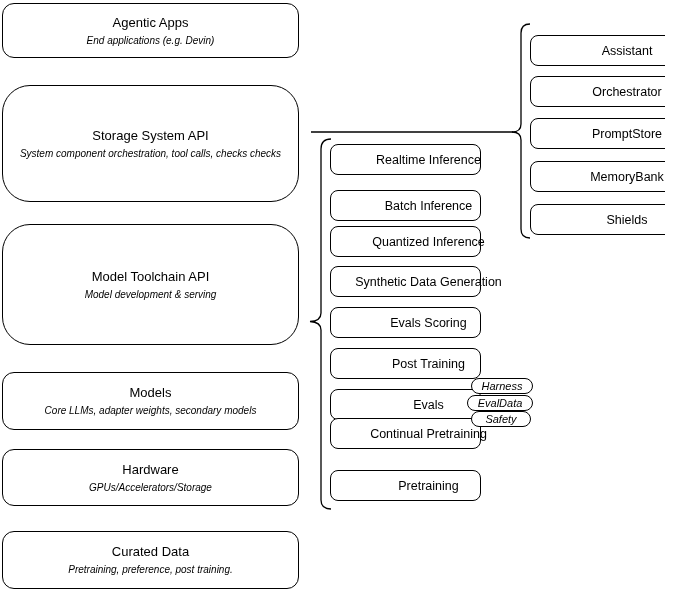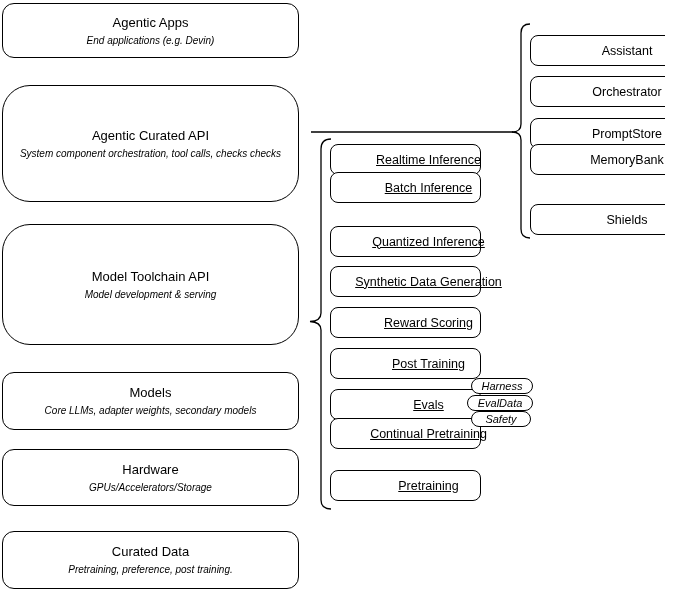--- a/index.html
+++ b/index.html
@@ -47,21 +47,21 @@
     background: #ffffff;
     display: flex;
     align-items: center;
     justify-content: center;
     font-size: 12.5px;
     white-space: nowrap;
     z-index: 2;
     text-align: center;
     padding-left: 46px;
   }
-  .mbox { left: 330px; width: 151px; height: 31px; text-decoration: underline; }
+  .mbox { left: 330px; width: 151px; height: 31px; }
   .rbox { left: 530px; width: 148px; height: 31px; }
   .pill {
     position: absolute;
     box-sizing: border-box;
     border: 1.4px solid #000000;
     border-radius: 8px;
     background: #ffffff;
     display: flex;
     align-items: center;
     justify-content: center;
@@ -85,21 +85,21 @@
 
     <path d="M 530 24 Q 521 24 521 33 L 521 124 Q 521 132 512 132 Q 521 132 521 140 L 521 229 Q 521 238 530 238" fill="none" stroke="#000000" stroke-width="1.3"></path>
   </svg>
 
   <div class="lbox" style="top:3px;height:55px;border-radius:12px">
     <div class="ltitle">Agentic Apps</div>
     <div class="lsub">End applications (e.g. Devin)</div>
   </div>
 
   <div class="lbox" style="top:85px;height:117px;border-radius:28px">
-    <div class="ltitle">Agentic Curated API</div>
+    <div class="ltitle">Storage System API</div>
     <div class="lsub">System component orchestration, tool calls, checks checks</div>
   </div>
 
   <div class="lbox" style="top:224px;height:121px;border-radius:28px">
     <div class="ltitle">Model Toolchain API</div>
     <div class="lsub">Model development &amp; serving</div>
   </div>
 
   <div class="lbox" style="top:372px;height:58px;border-radius:12px">
     <div class="ltitle">Models</div>
@@ -110,32 +110,32 @@
     <div class="ltitle">Hardware</div>
     <div class="lsub">GPUs/Accelerators/Storage</div>
   </div>
 
   <div class="lbox" style="top:531px;height:58px;border-radius:12px">
     <div class="ltitle">Curated Data</div>
     <div class="lsub">Pretraining, preference, post training.</div>
   </div>
 
   <div class="mbox" style="top:144px">Realtime Inference</div>
-  <div class="mbox" style="top:172px">Batch Inference</div>
+  <div class="mbox" style="top:190px">Batch Inference</div>
   <div class="mbox" style="top:226px">Quantized Inference</div>
   <div class="mbox" style="top:266px">Synthetic Data Generation</div>
-  <div class="mbox" style="top:307px">Reward Scoring</div>
+  <div class="mbox" style="top:307px">Evals Scoring</div>
   <div class="mbox" style="top:348px">Post Training</div>
   <div class="mbox" style="top:389px">Evals</div>
   <div class="mbox" style="top:418px">Continual Pretraining</div>
   <div class="mbox" style="top:470px">Pretraining</div>
 
   <div class="pill" style="left:471px;top:378px;width:62px">Harness</div>
   <div class="pill" style="left:467px;top:395px;width:66px">EvalData</div>
   <div class="pill" style="left:471px;top:411px;width:60px">Safety</div>
 
   <div class="rbox" style="top:35px">Assistant</div>
   <div class="rbox" style="top:76px">Orchestrator</div>
   <div class="rbox" style="top:118px">PromptStore</div>
-  <div class="rbox" style="top:144px">MemoryBank</div>
+  <div class="rbox" style="top:161px">MemoryBank</div>
   <div class="rbox" style="top:204px">Shields</div>
 
 </div>
 
 </body></html>

